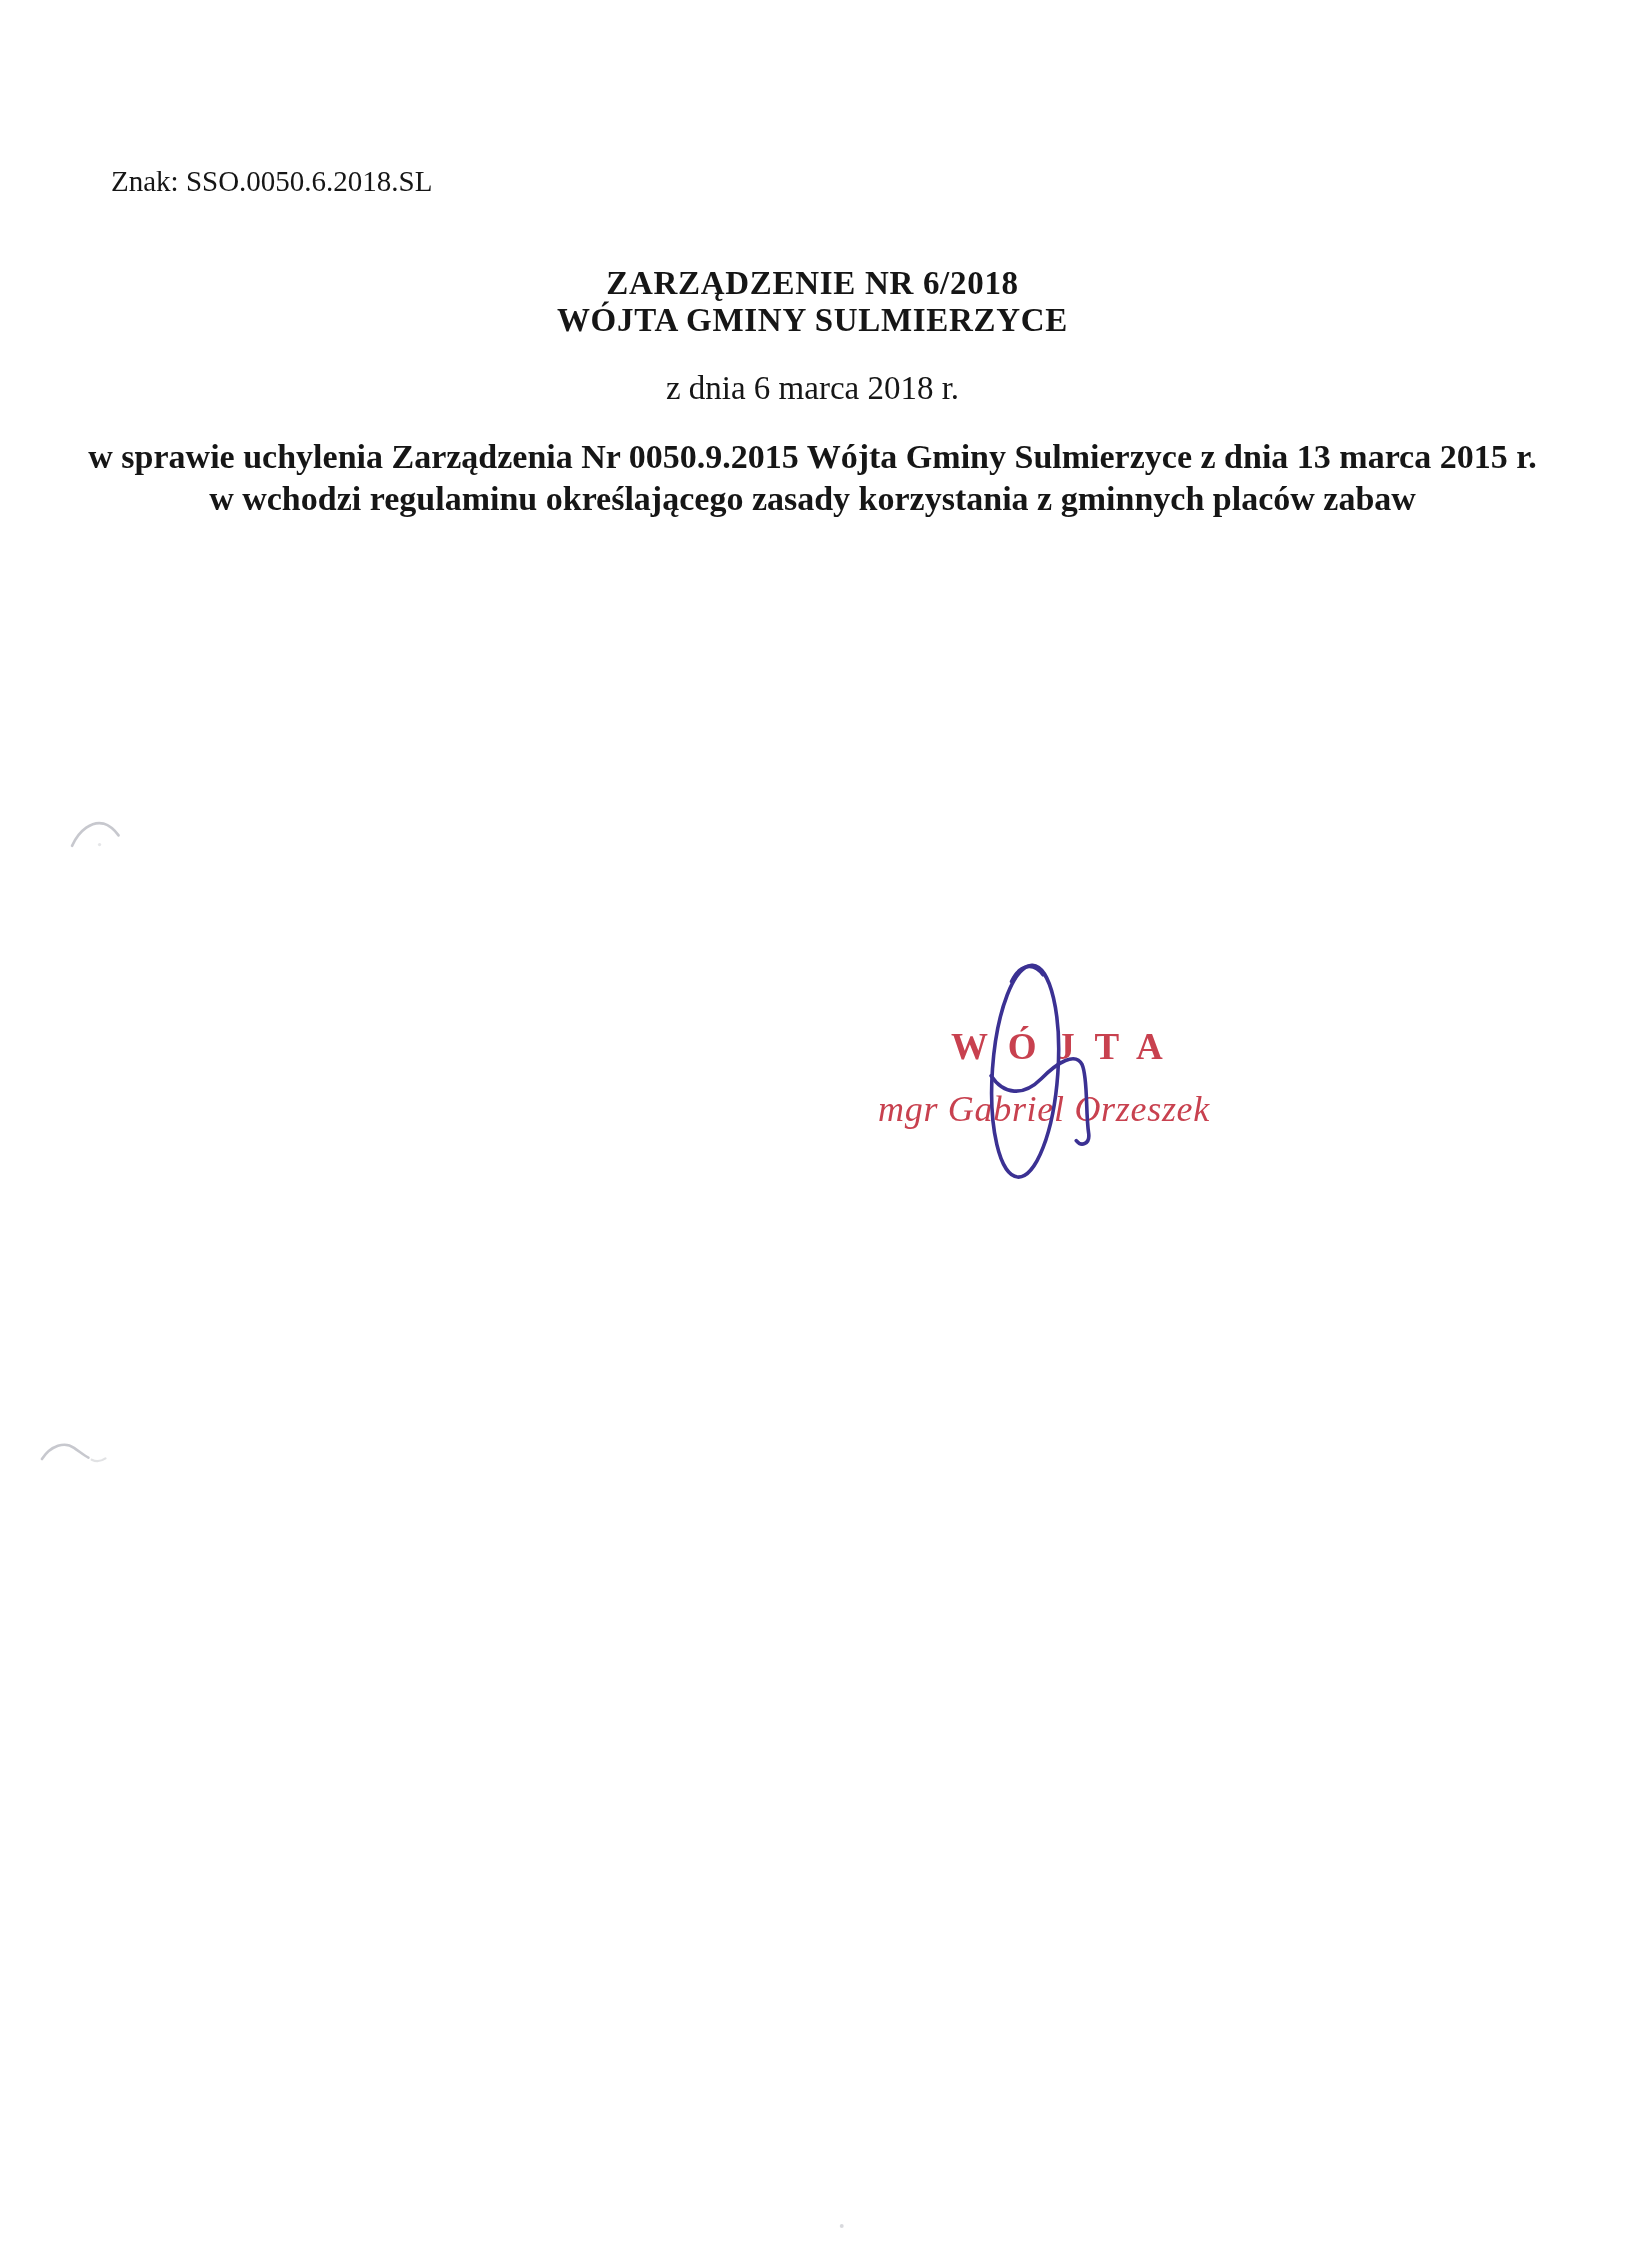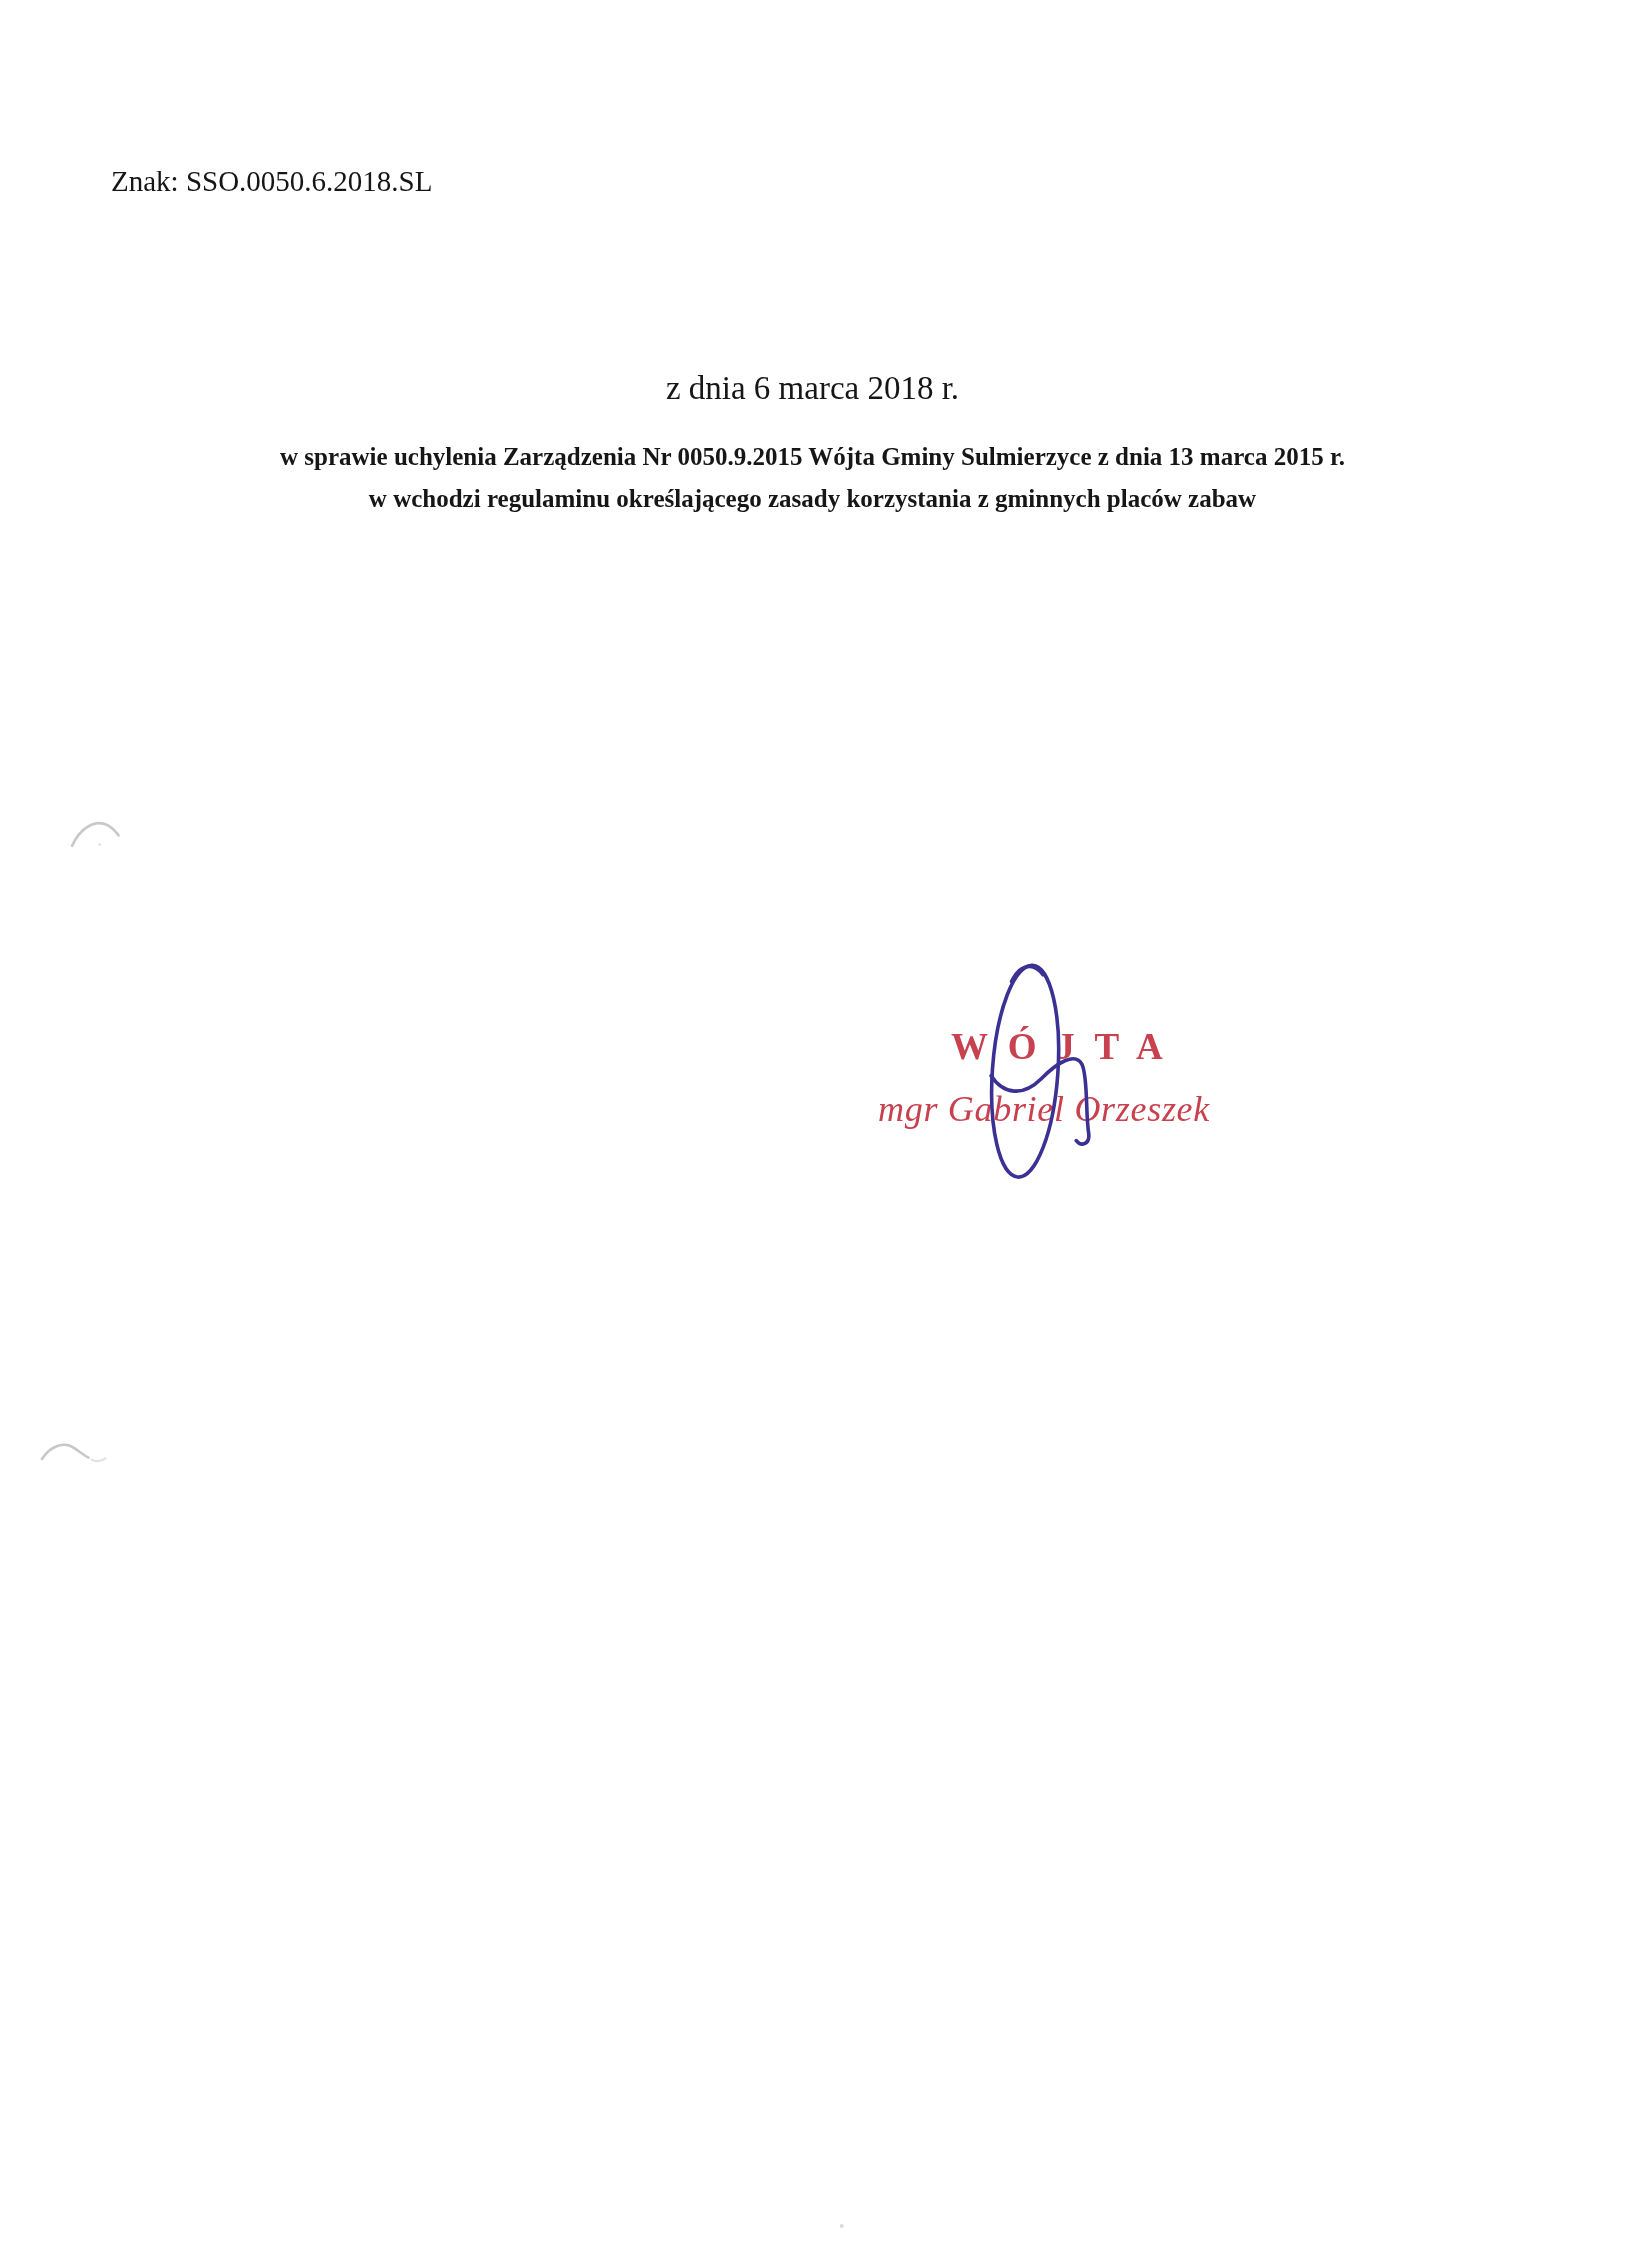--- a/index.html
+++ b/index.html
@@ -9,21 +9,21 @@
     background:#ffffff;
     font-family:"Liberation Serif","DejaVu Serif",serif;
     color:#161616;
     overflow:hidden;
   }
   .abs{position:absolute;}
   .center-wrap{left:0;width:1625px;text-align:center;}
   .znak{left:111px;top:164px;font-size:29px;line-height:34px;}
   .title-block{top:265px;font-weight:bold;font-size:33px;line-height:37px;letter-spacing:0.7px;}
   .date-line{top:371px;font-size:33px;line-height:34px;}
-  .subject-block{top:436px;font-weight:bold;font-size:25px;line-height:42px;}
+  .subject-block{top:436px;font-weight:bold;font-size:34px;line-height:42px;}
   .body-col{left:111px;width:1409px;font-size:29px;}
   .line{line-height:39px;white-space:normal;}
   .just{text-align:justify;text-align-last:justify;}
   .ind50{padding-left:33px;}
   .ind80{padding-left:52px;}
   .p1{top:579px;}
   .p2{top:664px;}
   .p3{top:748px;}
   .stamp-title{
     left:951px;top:1027px;
@@ -36,20 +36,24 @@
   .ink-layer{left:0;top:0;pointer-events:none;}
   b{font-weight:bold;}
 </style>
 </head>
 <body>
 
 <div class="page" style="color: rgb(22, 22, 22);">
 
   <div class="abs znak">Znak: SSO.0050.6.2018.SL</div>
 
+  <div class="abs center-wrap title-block">
+    <div>ZARZĄDZENIE NR 6/2018</div>
+    <div>WÓJTA GMINY SULMIERZYCE</div>
+  </div>
 
   <div class="abs center-wrap date-line">z dnia 6 marca 2018 r.</div>
 
   <div class="abs center-wrap subject-block">
     <div>w sprawie uchylenia Zarządzenia Nr 0050.9.2015 Wójta Gminy Sulmierzyce z dnia 13 marca 2015 r.</div>
     <div>w wchodzi regulaminu określającego zasady korzystania z gminnych placów zabaw</div>
   </div>
 
 
 

